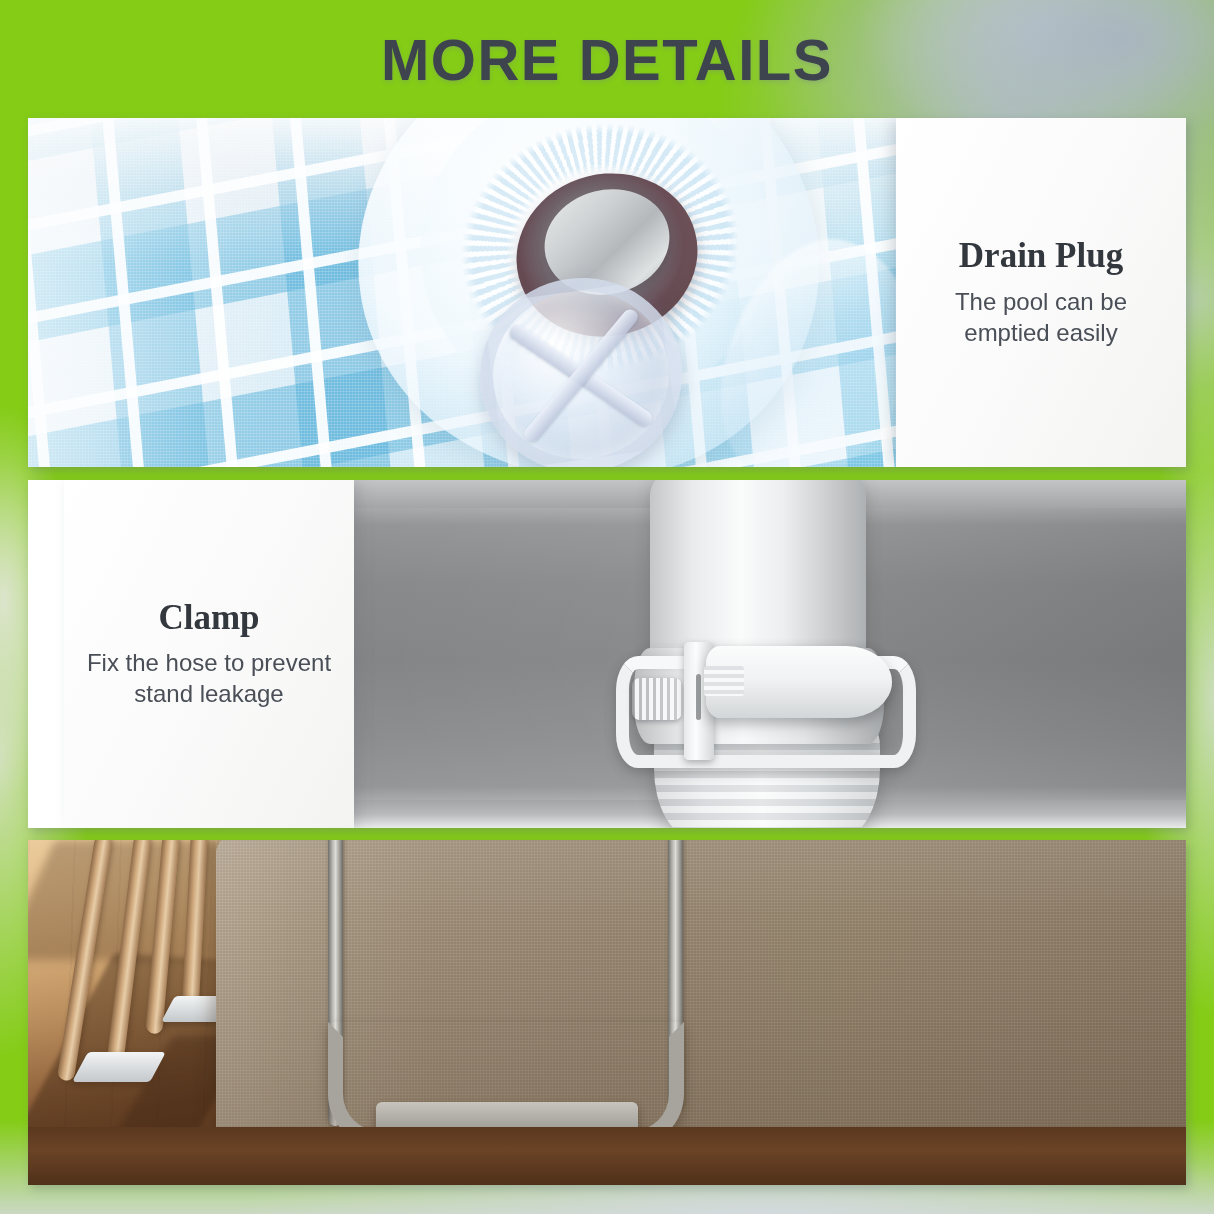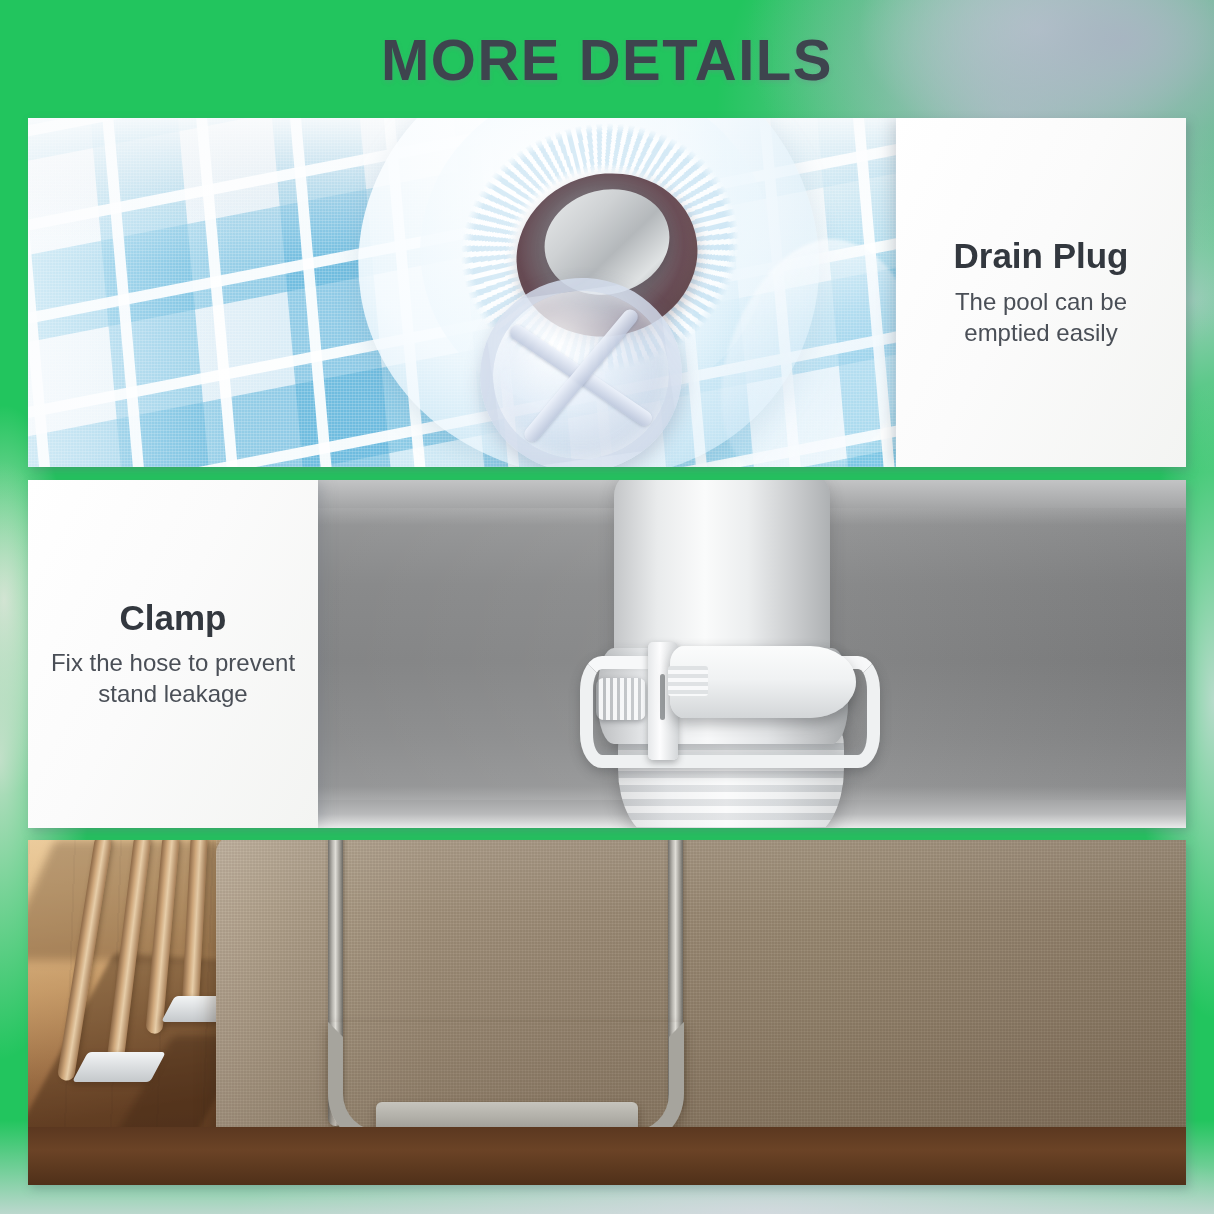--- a/index.html
+++ b/index.html
@@ -9,21 +9,21 @@
     height: 1214px;
     overflow: hidden;
     font-family: "Liberation Sans", sans-serif;
   }
 
   
   #page {
     position: relative;
     width: 1214px;
     height: 1214px;
-    background: #22c55e;
+    background: #84cc16;
     overflow: hidden;
   }
   .bg-layer { position: absolute; inset: 0; pointer-events: none; }
   .bg-haze-tr {
     background:
       radial-gradient(ellipse 520px 300px at 1120px 40px,  rgba(168,180,194,.95) 0%, rgba(168,180,194,0) 72%),
       radial-gradient(ellipse 420px 420px at 1010px 120px, rgba(186,196,208,.80) 0%, rgba(186,196,208,0) 70%),
       radial-gradient(ellipse 300px 240px at 1190px 300px, rgba(200,208,218,.70) 0%, rgba(200,208,218,0) 72%),
       radial-gradient(ellipse 260px 170px at 1040px 30px,  rgba(245,247,250,.85) 0%, rgba(245,247,250,0) 70%);
   }
@@ -79,30 +79,31 @@
     flex: 0 0 290px;
     background: linear-gradient(118deg, #ffffff 0%, #fbfbfb 45%, #f3f4f2 100%);
     display: flex;
     flex-direction: column;
     align-items: center;
     justify-content: center;
     padding: 0 14px;
     position: relative;
     z-index: 3;
   }
-  .text-card.left  { box-shadow: 6px 0 14px -2px rgba(110,118,130,.35); }
+  .text-card.left  { box-shadow: 6px 0 14px -2px rgba(110,118,130,.35); margin-left: 36px; }
   .text-card.right { box-shadow: -6px 0 14px -2px rgba(110,118,130,.30); }
   .card-title {
     font-size: 35px;
     font-weight: 700;
     color: #33383f;
     line-height: 1.1;
     margin-bottom: 10px;
     text-align: center;
     white-space: nowrap;
+    font-family: Liberation Serif, serif;
   }
   .card-desc {
     font-size: 24px;
     font-weight: 400;
     color: #4a4f57;
     line-height: 1.30;
     text-align: center;
   }
 
   

